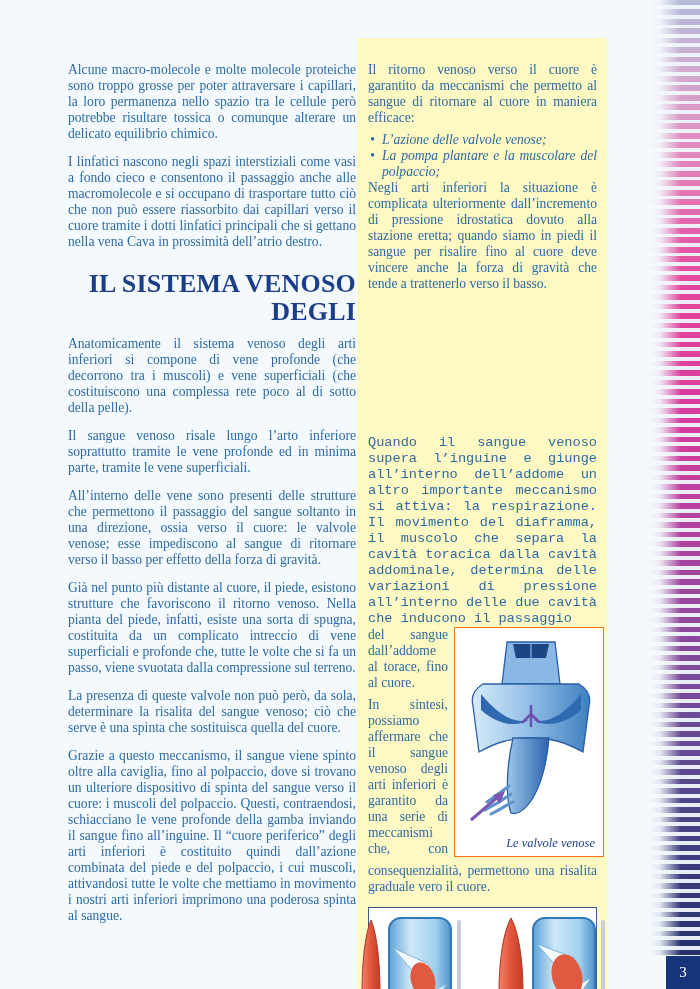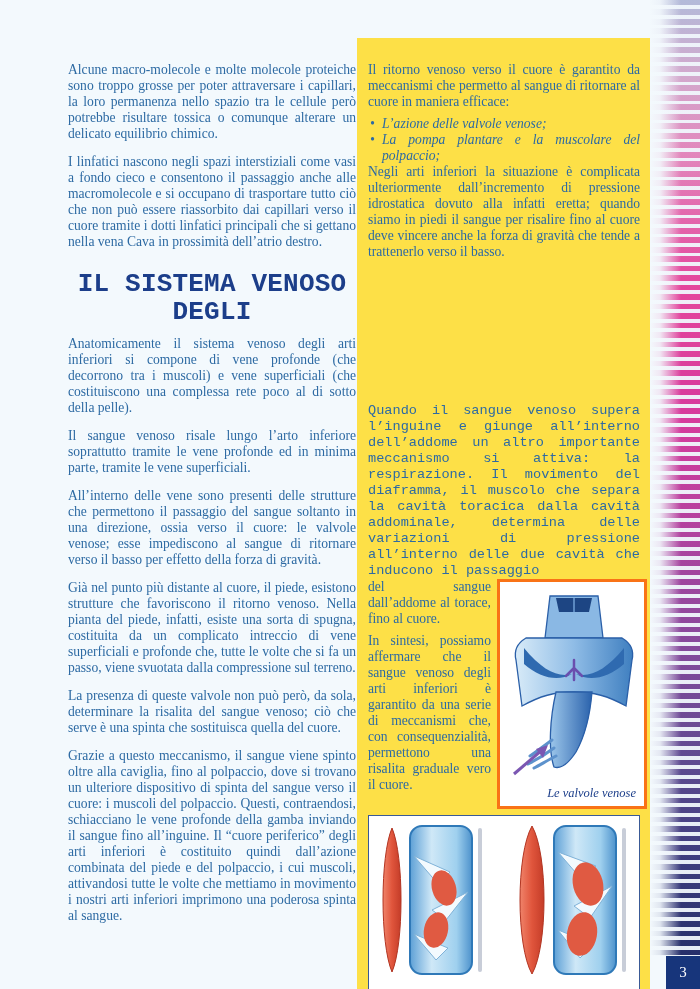--- a/index.html
+++ b/index.html
@@ -12,42 +12,42 @@
 
   
   .col-left{
     position:absolute;left:68px;top:62px;width:288px;
     color:#2d6aa3;font-size:13.6px;line-height:16px;text-align:justify;
   }
   .col-left p{margin:0 0 0 0;}
   .col-left p + p{margin-top:12px;}
   h1.title{
     margin:20px 0 10px 0;color:#1c3e8a;font-weight:bold;
-    font-size:26px;line-height:28px;letter-spacing:.2px;text-align:center;font-family:Liberation Mono, monospace;
+    font-size:26px;line-height:28px;letter-spacing:.2px;text-align:right;
   }
 
   
   .col-right{
-    position:absolute;left:357px;top:38px;width:293px;height:951px;
-    background:#fde047;box-sizing:border-box;
+    position:absolute;left:357px;top:38px;width:250px;height:951px;
+    background:#fef9c3;box-sizing:border-box;
     padding:24px 3px 0 11px;
     color:#2d6aa3;font-size:13.6px;line-height:16px;text-align:justify;
   }
   .col-right p{margin:0 7px 0 0;}
   .col-right p + p{margin-top:6px;}
   .col-right ul{list-style:none;margin:6px 7px 0 0;padding:0;font-style:italic;}
   .col-right li{padding-left:14px;position:relative;}
   .col-right li::before{content:"\2022";position:absolute;left:2px;color:#2d6aa3;}
   .gap-before{margin-top:143px !important;font-family:Liberation Mono, monospace;}
   .cont{margin-top:0 !important;}
 
   
   .valve-box{
     float:right;width:150px;height:230px;margin:0 0 6px 6px;
-    background:#ffffff;border:3px solid #f97316;box-sizing:border-box;
+    background:#ffffff;border:1px solid #f97316;box-sizing:border-box;
     position:relative;
   }
   .valve-box .cap{
     position:absolute;right:8px;bottom:5px;
     font-style:italic;font-size:12.5px;color:#1c3e8a;text-align:right;
   }
   .pump-box{
     clear:both;margin:12px 7px 0 0;height:192px;
     background:#ffffff;border:1px solid #3a5a96;box-sizing:border-box;
     position:relative;
@@ -104,21 +104,21 @@
     <p>La presenza di queste valvole non può però, da sola, determinare la risalita del sangue venoso; ciò che serve è una spinta che sostituisca quella del cuore.</p>
     <p>Grazie a questo meccanismo, il sangue viene spinto oltre alla caviglia, fino al polpaccio, dove si trovano un ulteriore dispositivo di spinta del sangue verso il cuore: i muscoli del polpaccio. Questi, contraendosi, schiacciano le vene profonde della gamba inviando il sangue fino all’inguine. Il “cuore periferico” degli arti inferiori è costituito quindi dall’azione combinata del piede e del polpaccio, i cui muscoli, attivandosi tutte le volte che mettiamo in movimento i nostri arti inferiori imprimono una poderosa spinta al sangue.</p>
   </div>
 
   <div class="col-right">
     <p>Il ritorno venoso verso il cuore è garantito da meccanismi che permetto al sangue di ritornare al cuore in maniera efficace:</p>
     <ul>
       <li>L’azione delle valvole venose;</li>
       <li>La pompa plantare e la muscolare del polpaccio;</li>
     </ul>
-    <p>Negli arti inferiori la situazione è complicata ulteriormente dall’incremento di pressione idrostatica dovuto alla infatti eretta; quando siamo in piedi il sangue per risalire fino al cuore deve vincere anche la forza di gravità che tende a trattenerlo verso il basso.</p>
+    <p>Negli arti inferiori la situazione è complicata ulteriormente dall’incremento di pressione idrostatica dovuto alla stazione eretta; quando siamo in piedi il sangue per risalire fino al cuore deve vincere anche la forza di gravità che tende a trattenerlo verso il basso.</p>
     <p class="gap-before">Quando il sangue venoso supera l’inguine e giunge all’interno dell’addome un altro importante meccanismo si attiva: la respirazione. Il movimento del diaframma, il muscolo che separa la cavità toracica dalla cavità addominale, determina delle variazioni di pressione all’interno delle due cavità che inducono il passaggio</p>
 
     <div class="valve-box">
       <svg class="fig-svg" width="140" height="195" viewBox="0 0 140 195">
         <defs>
           <linearGradient id="gB" x1="0" y1="0" x2="1" y2="0">
             <stop offset="0" stop-color="#d8ebf8"></stop>
               <stop offset=".5" stop-color="#8fbce6"></stop>
               <stop offset="1" stop-color="#3f7fc0"></stop>
           </linearGradient>

